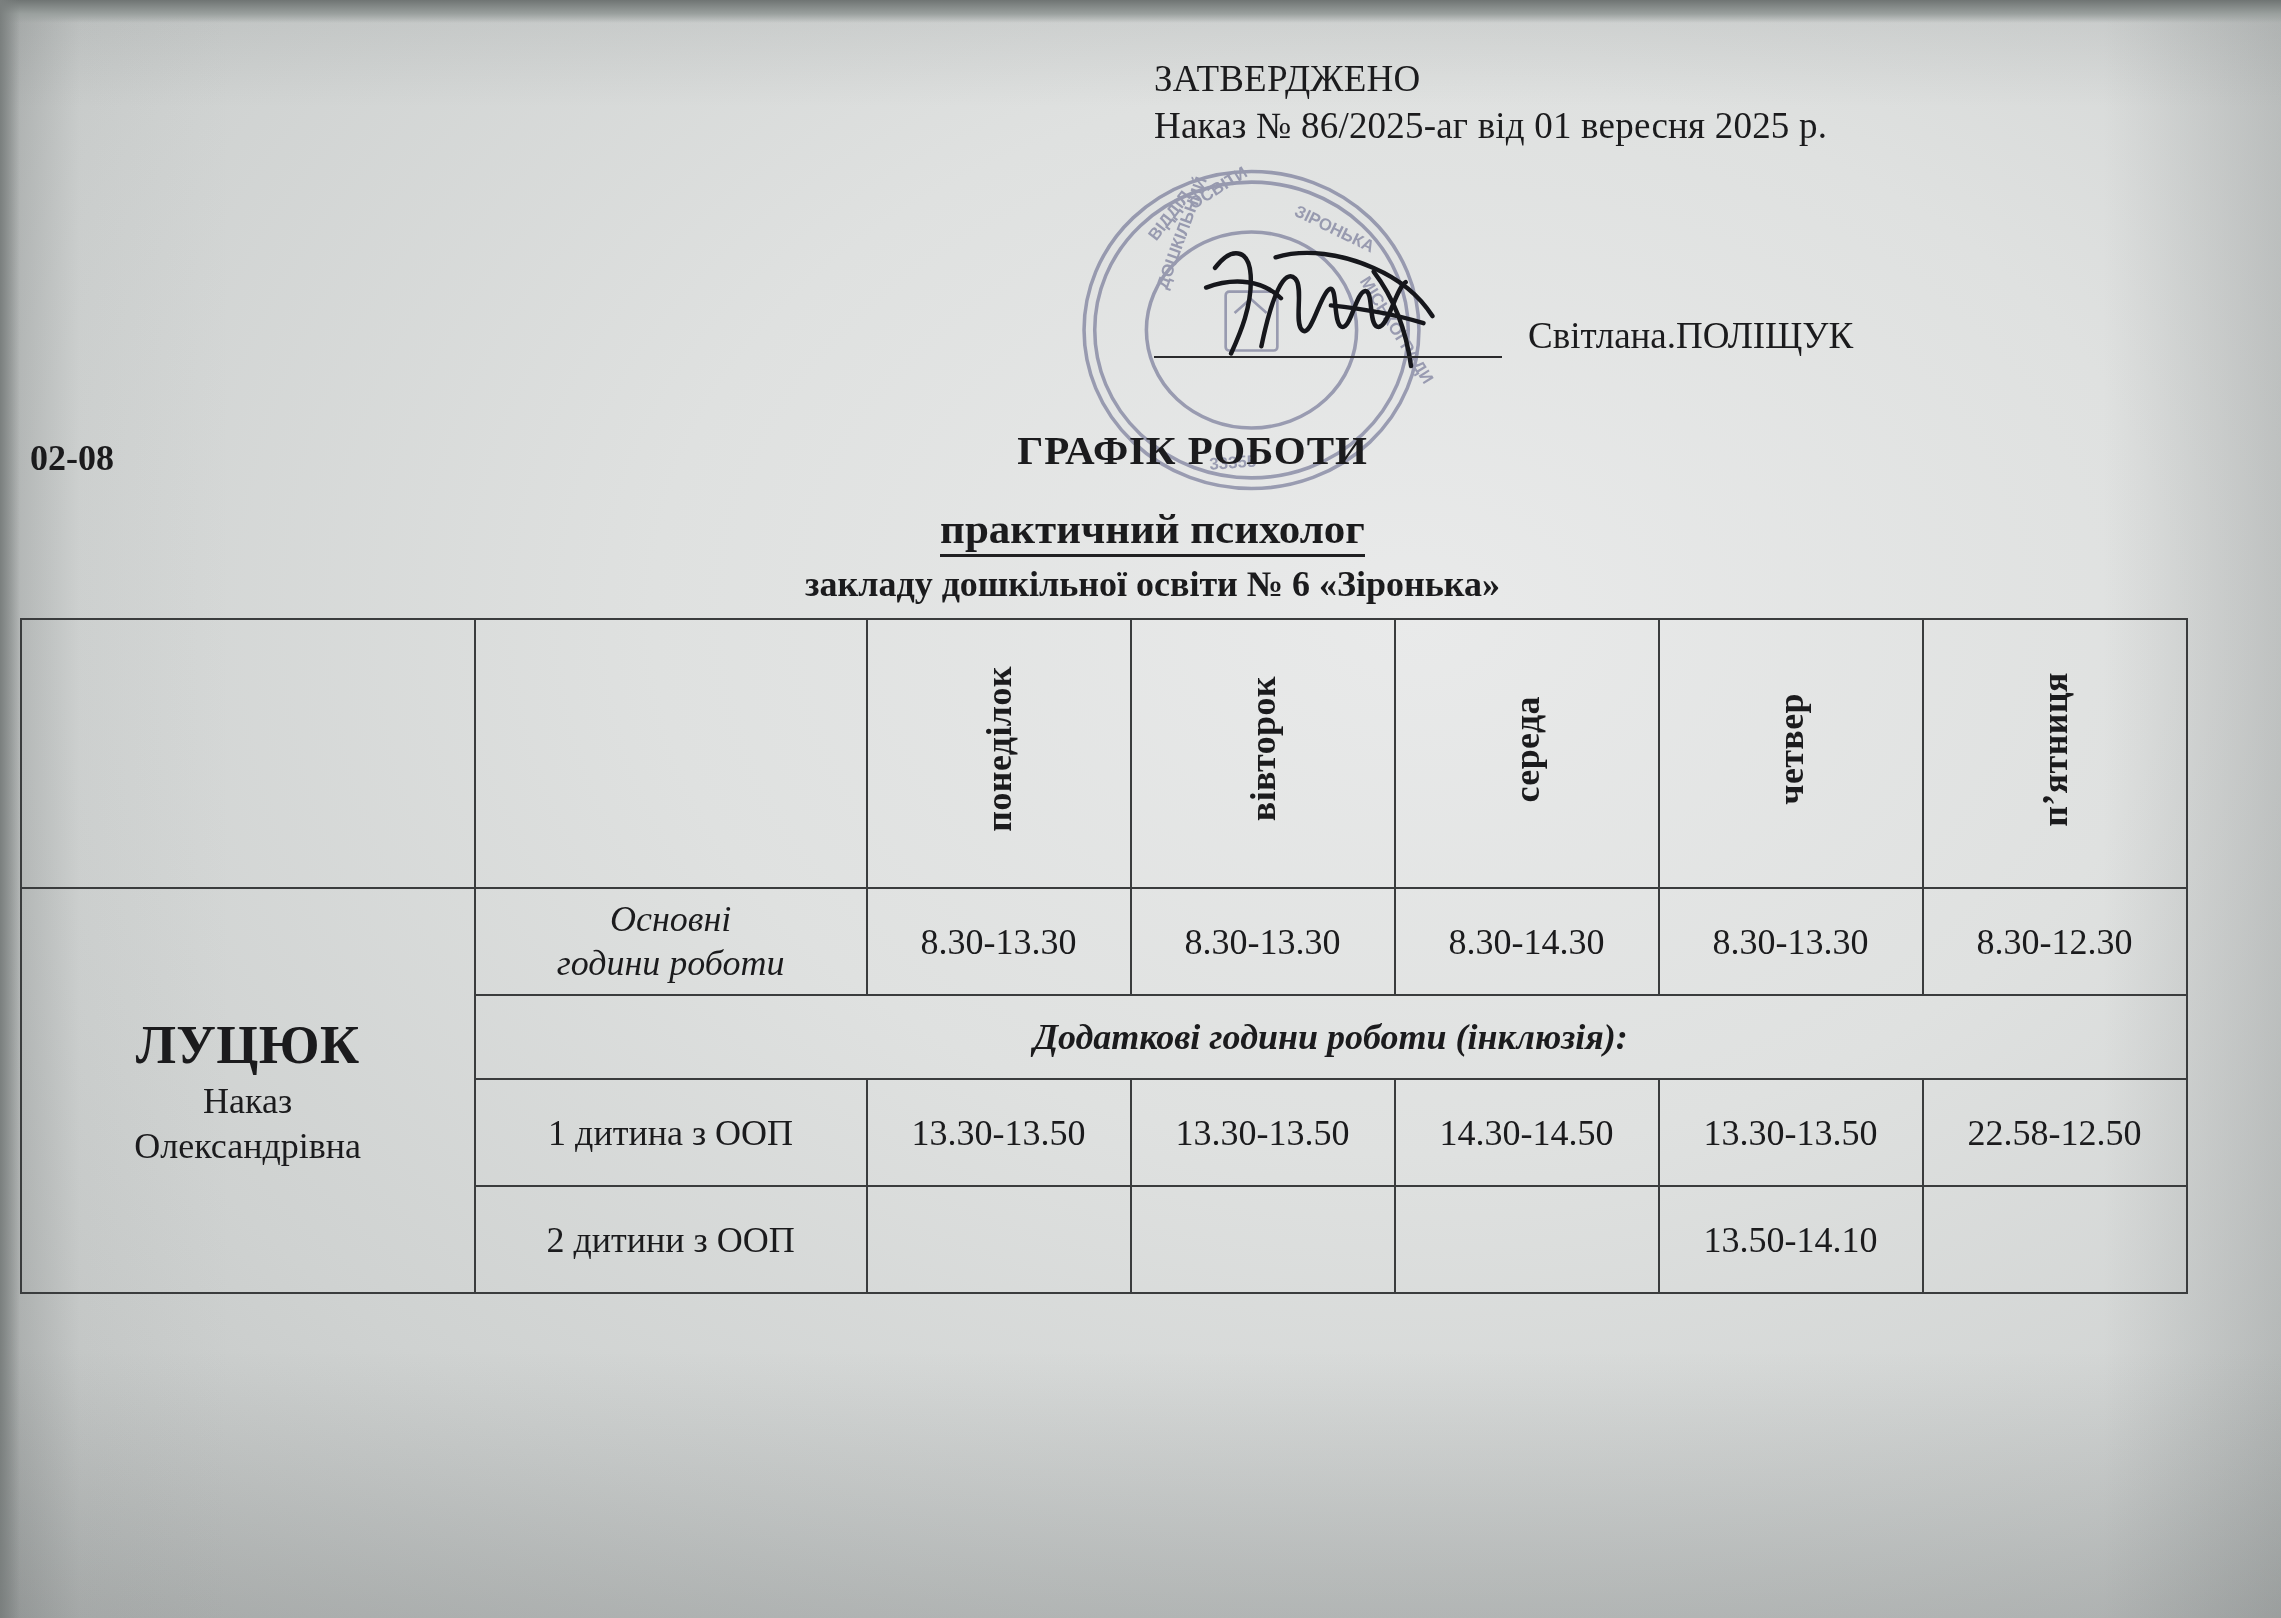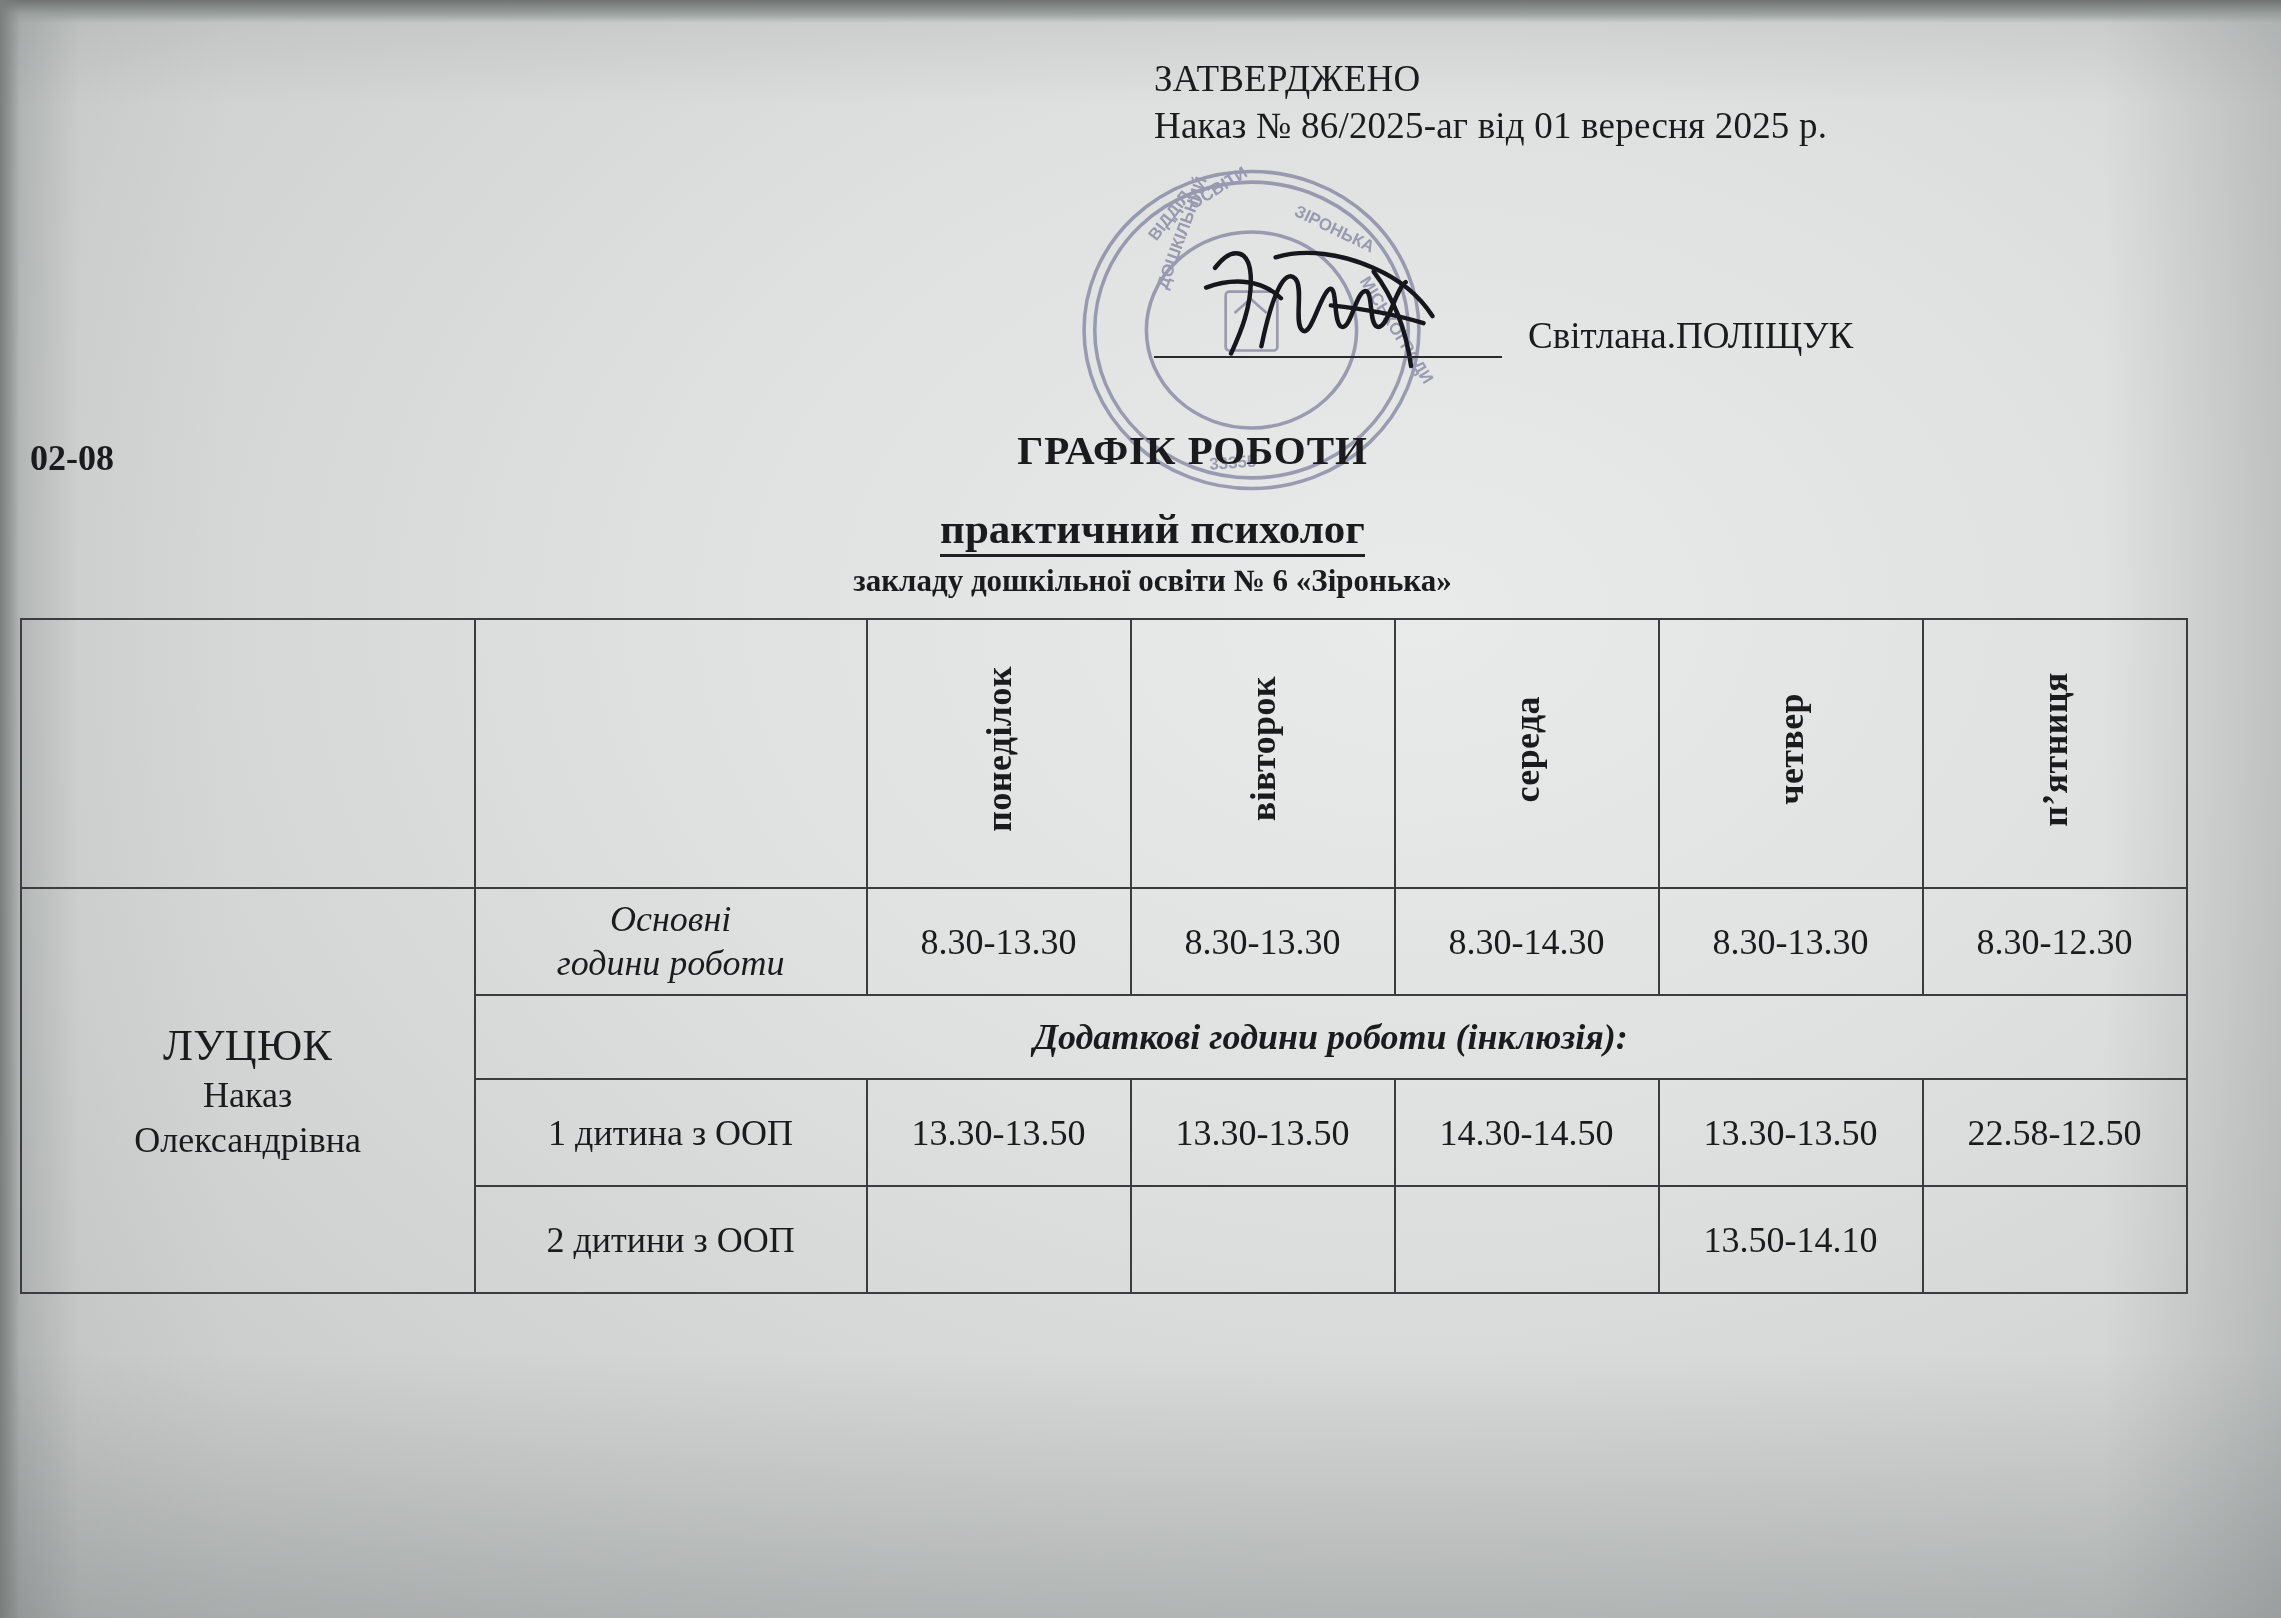--- a/index.html
+++ b/index.html
@@ -133,21 +133,21 @@
     font-weight: bold;
     padding-left: 24px;
     box-sizing: border-box;
   }
   .title2 span { border-bottom: 3.6px solid #202022; padding-bottom: 1.8px; }
   .title3 {
     position: absolute;
     left: 0; top: 563px;
     width: 2281px;
     text-align: center;
-    font-size: 31px;
+    font-size: 36px;
     font-weight: bold;
     padding-left: 24px;
     box-sizing: border-box;
   }
 
   
   table.schedule {
     position: absolute;
     left: 19.6px;
     top: 618px;
@@ -177,22 +177,22 @@
     line-height: 1;
   }
 
   .person {
     font-size: 41px;
     line-height: 1.24;
     text-align: left;
     padding-left: 7.1px;
   }
   .person .surname {
-    font-weight: normal;
-    font-size: 44px;
+    font-weight: bold;
+    font-size: 54px;
     letter-spacing: 0.4px;
     display: block;
   }
   .person .given { display: block; }
 
   .kind {
     font-style: italic;
     font-size: 34px;
     line-height: 1.2;
   }

